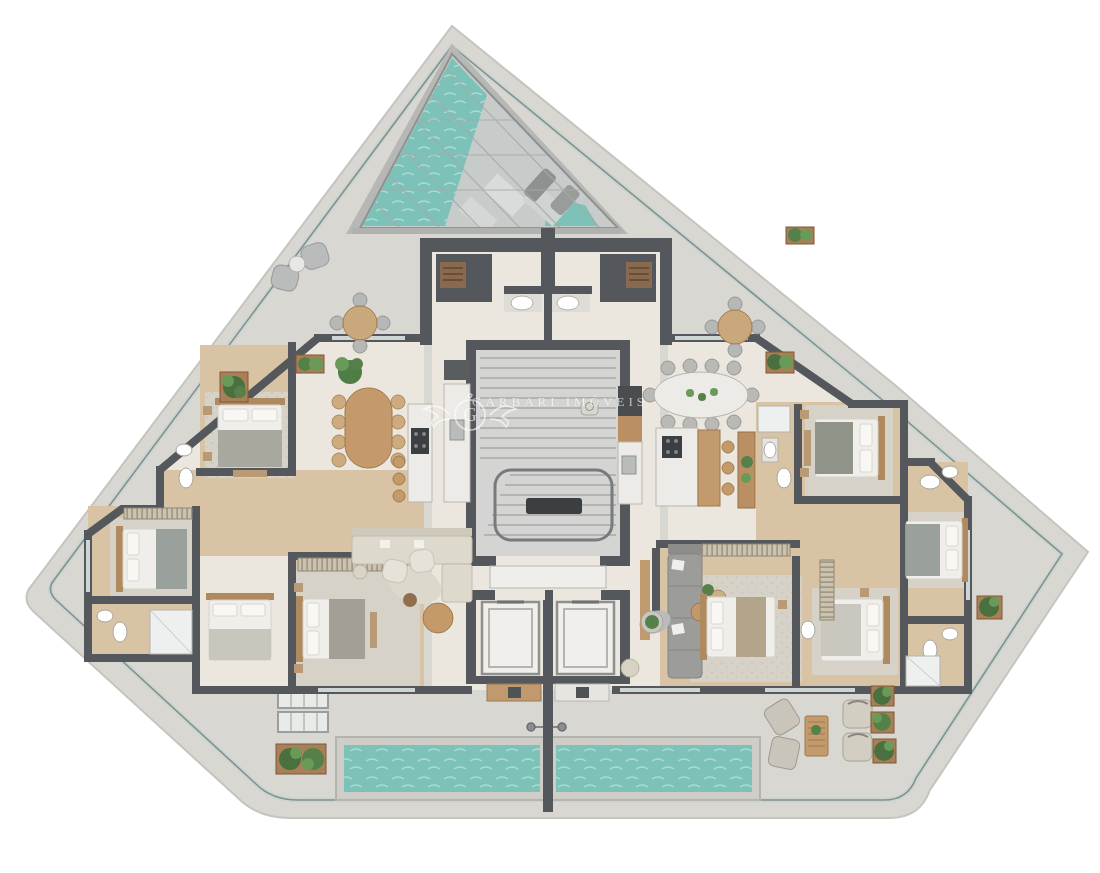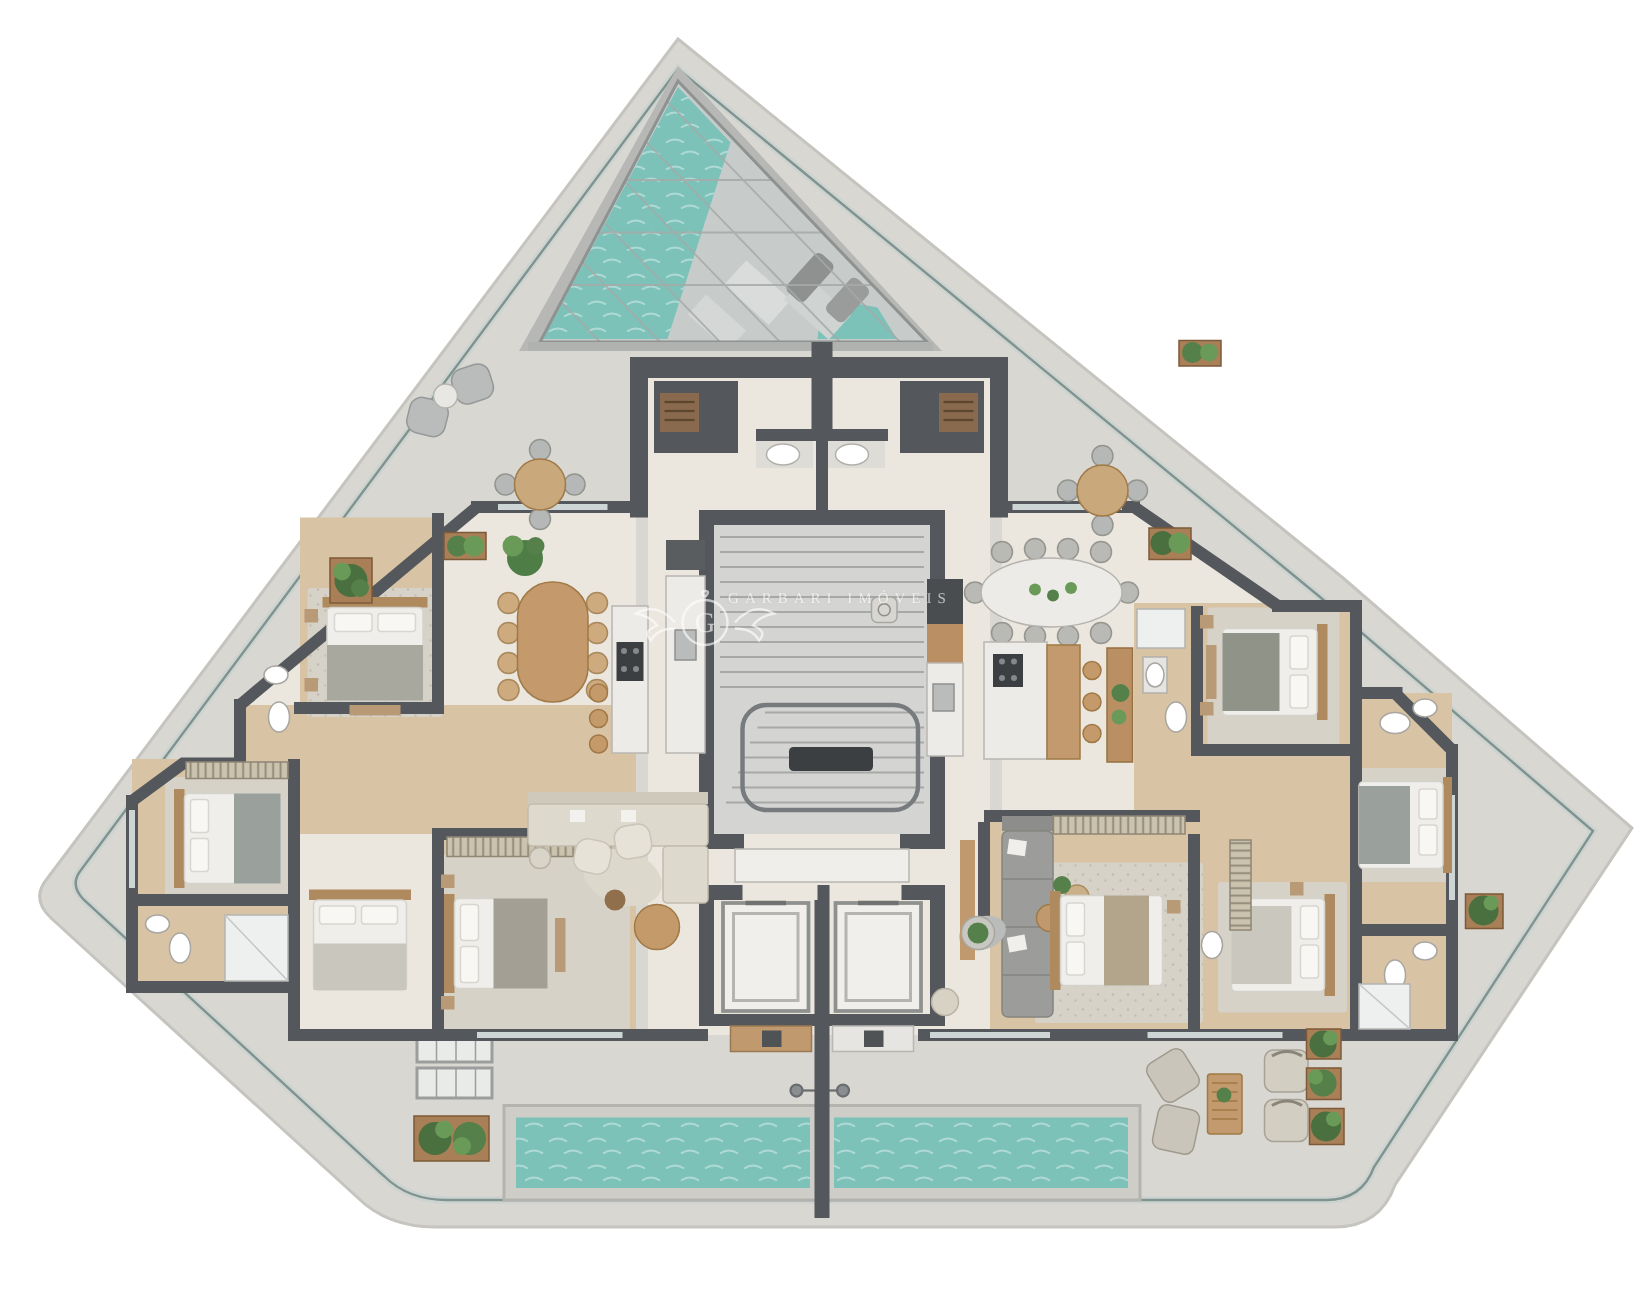--- a/index.html
+++ b/index.html
@@ -3,21 +3,21 @@
 <meta charset="utf-8">
 <style>
   html,body{margin:0;padding:0;background:#ffffff;}
   .stage{position:relative;width:1100px;height:873px;background:#ffffff;overflow:hidden;
          font-family:"Liberation Sans",sans-serif;}
   svg{position:absolute;left:0;top:0;}
   .watermark{position:absolute;left:410px;top:392px;width:300px;height:84px;
              display:flex;flex-direction:column;align-items:center;justify-content:flex-start;
              color:#ffffff;opacity:.62;pointer-events:none;}
   .wm-crest{width:120px;height:46px;}
-  .wm-text{font-family:"Liberation Serif",serif;font-size:10px;letter-spacing:4px;
+  .wm-text{font-family:"Liberation Serif",serif;font-size:13px;letter-spacing:4px;
            white-space:nowrap;margin-top:2px;text-shadow:0 0 2px rgba(120,120,120,.25);}
 </style>
 </head>
 <body>
 
 <div class="stage">
 <svg width="1100" height="873" viewBox="0 0 1100 873">
   <defs>
     <clipPath id="triClip">
           <path d="M452,54 L360,228 L618,228 Z"></path>

